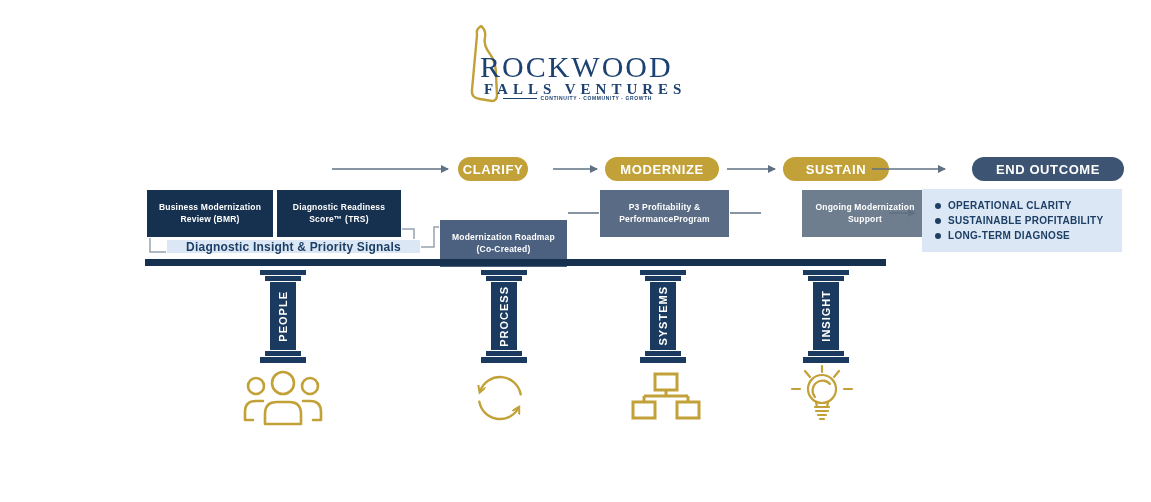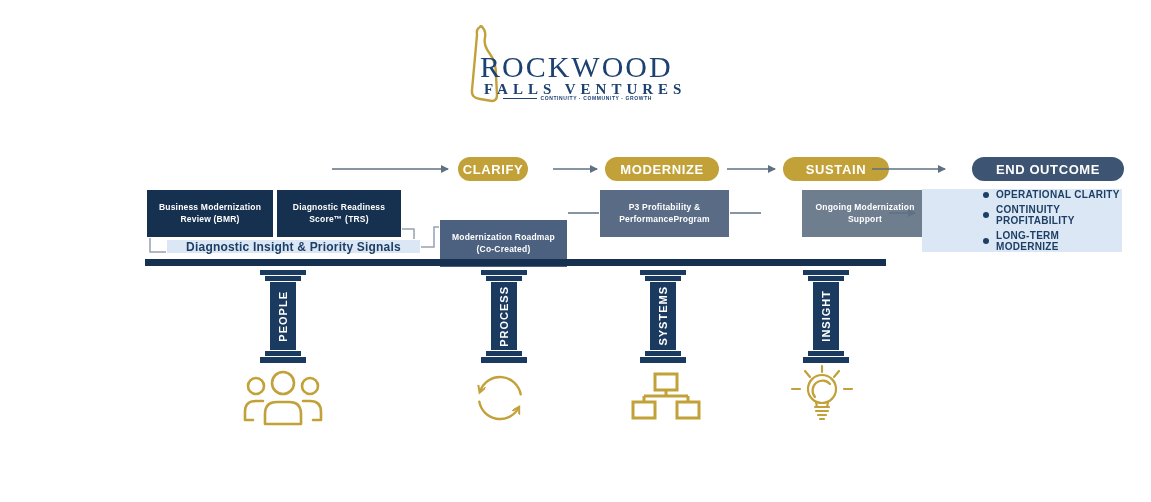--- a/index.html
+++ b/index.html
@@ -28,21 +28,21 @@
   .slate-2{background:#5a6b85;}
   .slate-3{background:#6f7e8f;}
   
   .diag-bar{position:absolute;left:167px;top:240px;width:253px;height:13px;background:#dbe7f4;
     display:flex;align-items:center;justify-content:center;color:#1d3f66;font-weight:bold;
     font-size:12px;letter-spacing:0.2px;}
   
   .outcomes-box{position:absolute;left:922px;top:189px;width:200px;height:63px;background:#dbe7f4;
     display:flex;flex-direction:column;justify-content:center;gap:4px;padding-left:13px;box-sizing:border-box;}
   .outcome-row{display:flex;align-items:center;gap:7px;color:#1d3f66;font-weight:bold;
-    font-size:10px;letter-spacing:0.3px;margin-left:48px;}
+    font-size:10px;letter-spacing:0.3px;}
   .dot{width:6px;height:6px;border-radius:50%;background:#1d3f66;flex:0 0 auto;}
   
   .foundation{position:absolute;left:145px;top:259px;width:741px;height:7px;background:#16304f;}
   
   .pillar{position:absolute;top:270px;width:46px;}
   .slab{background:#1b3a5f;margin-bottom:1px;}
   .slab.w1{height:5px;width:46px;}
   .slab.w2{height:5px;width:36px;margin-left:5px;}
   .shaft{width:26px;height:68px;margin-left:10px;margin-bottom:1px;background:#1b3a5f;
     display:flex;align-items:center;justify-content:center;}
@@ -102,25 +102,25 @@
     <span>Diagnostic Insight &amp;  Priority Signals</span>
   </div>
 
   <div class="outcomes-box">
     <div class="outcome-row">
       <span class="dot"></span>
       <span>OPERATIONAL CLARITY</span>
     </div>
     <div class="outcome-row">
       <span class="dot"></span>
-      <span>CONTINUITY PROFITABILITY</span>
+      <span>SUSTAINABLE PROFITABILITY</span>
     </div>
     <div class="outcome-row">
       <span class="dot"></span>
-      <span>LONG-TERM MODERNIZE</span>
+      <span>LONG-TERM DIAGNOSE</span>
     </div>
   </div>
 
   <svg class="overlay" width="1151" height="502" viewBox="0 0 1151 502">
     <defs>
       <marker id="arrGray" markerUnits="userSpaceOnUse" markerWidth="10" markerHeight="10" refX="7" refY="4" orient="auto">
         <path d="M0,0 L8,4 L0,8 Z" fill="#5f7082"></path>
       </marker>
       <marker id="arrGold" markerUnits="userSpaceOnUse" markerWidth="10" markerHeight="10" refX="5" refY="4" orient="auto">
         <path d="M0,0 L7,4 L0,8" fill="none" stroke="#c2a138" stroke-width="2"></path>

